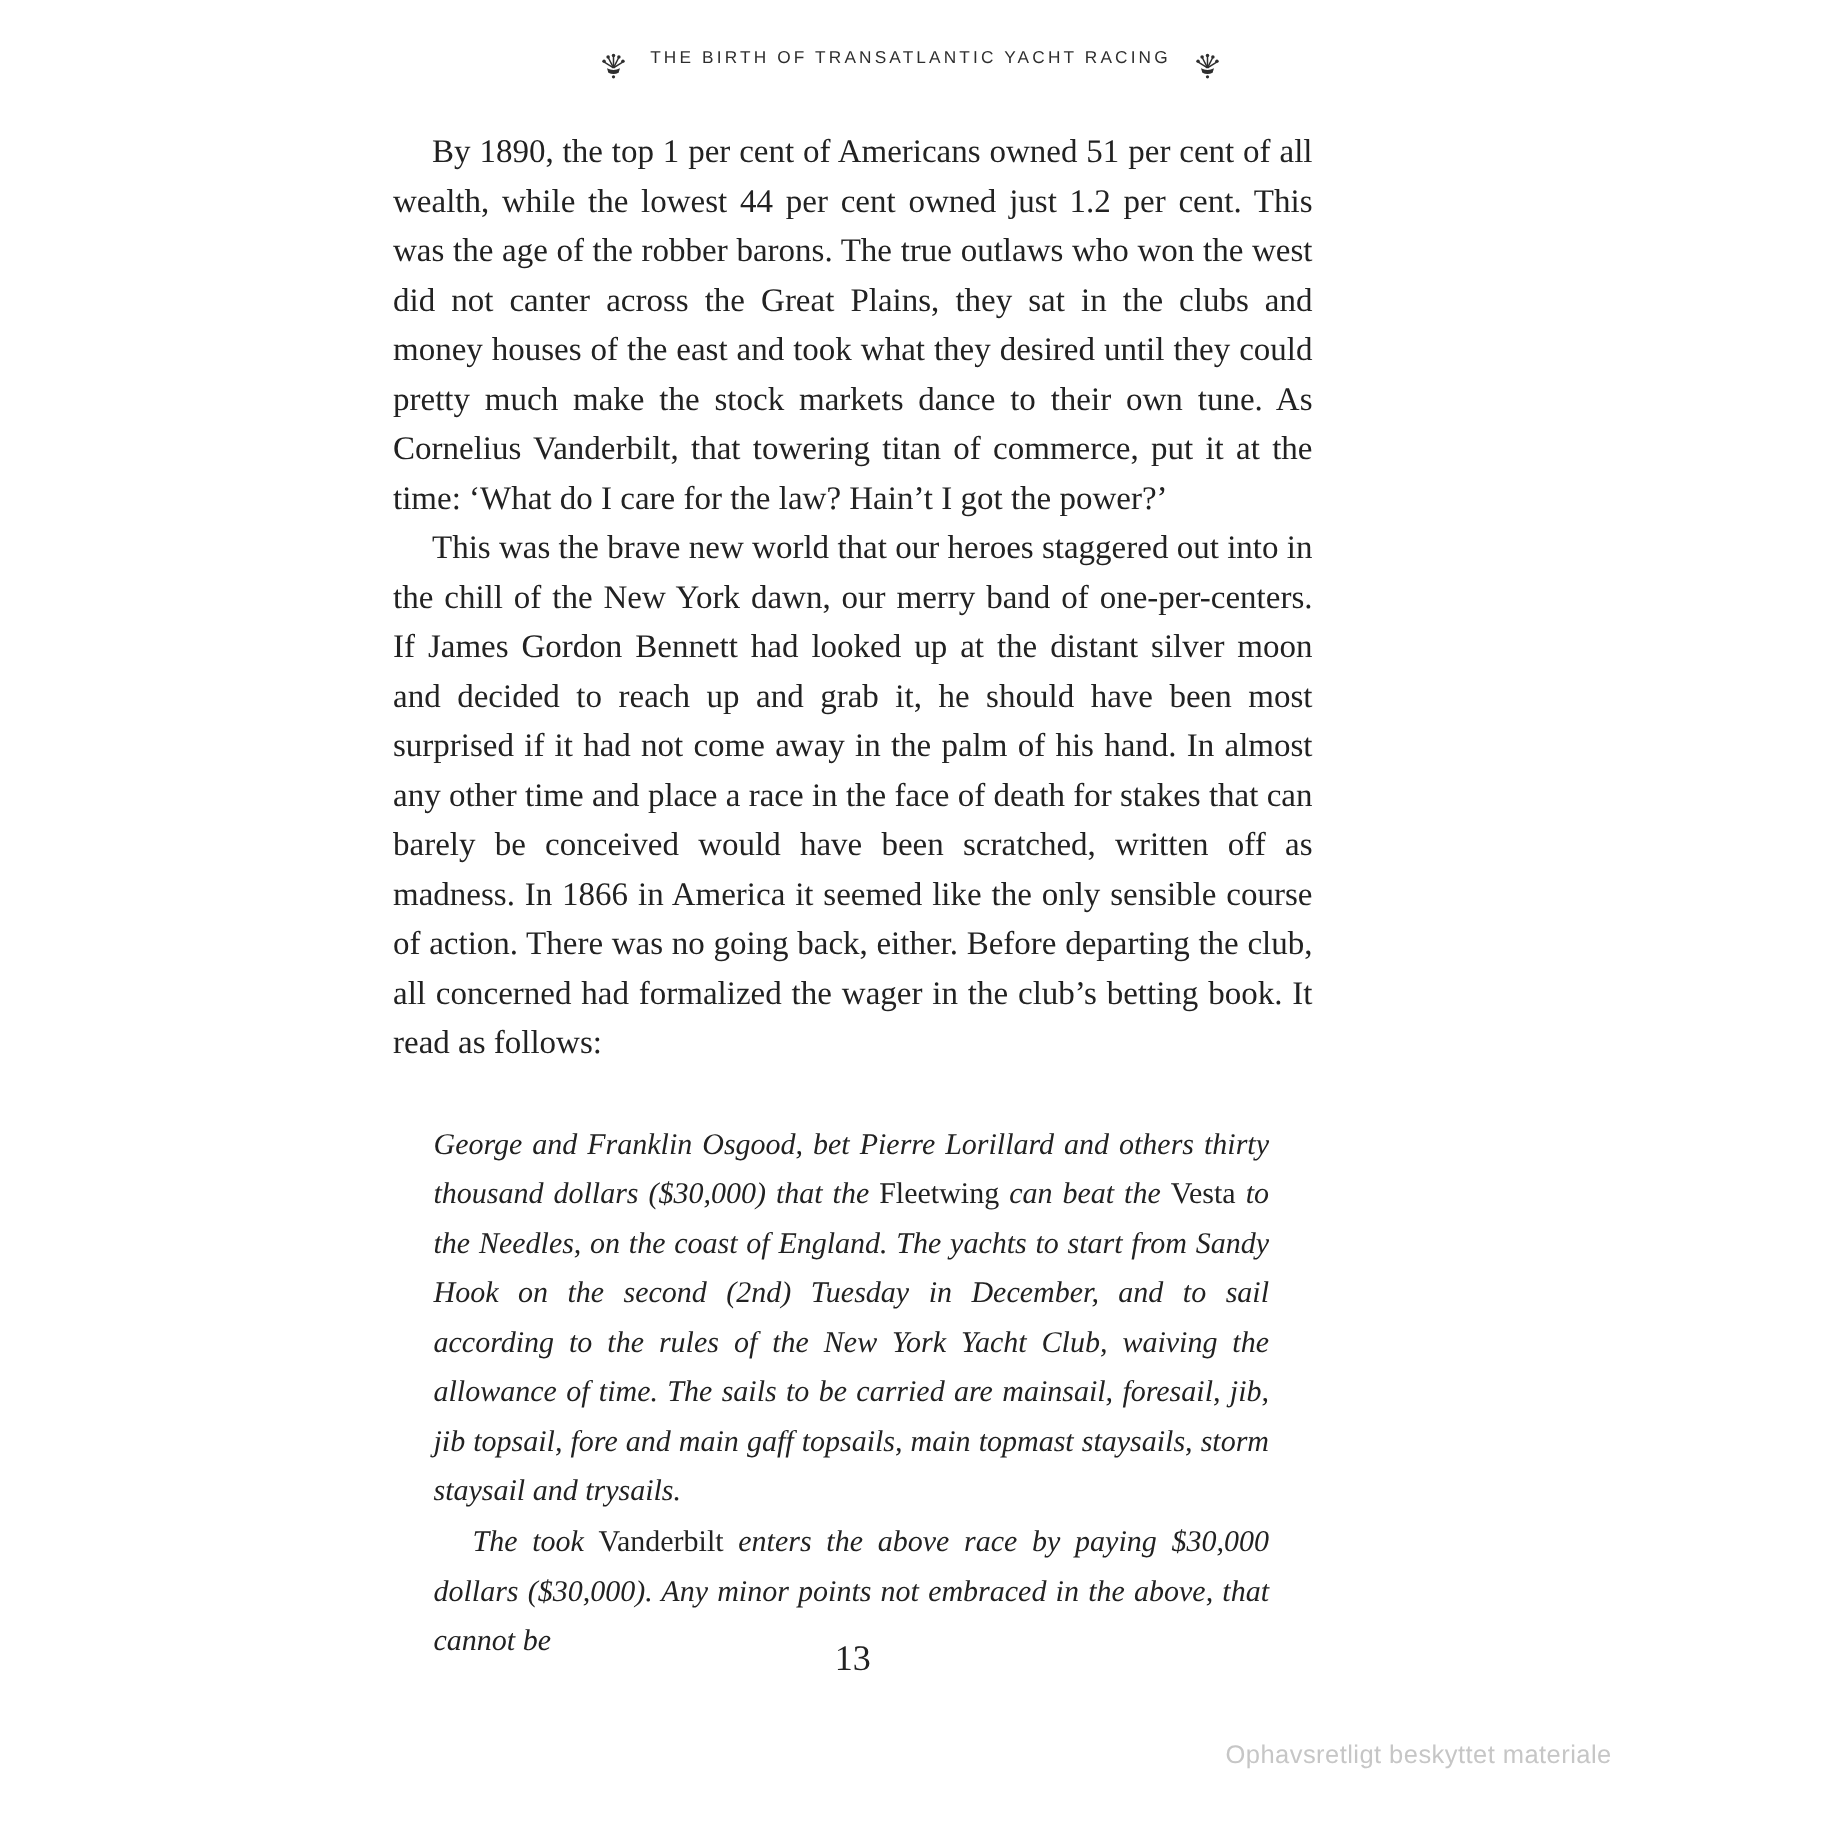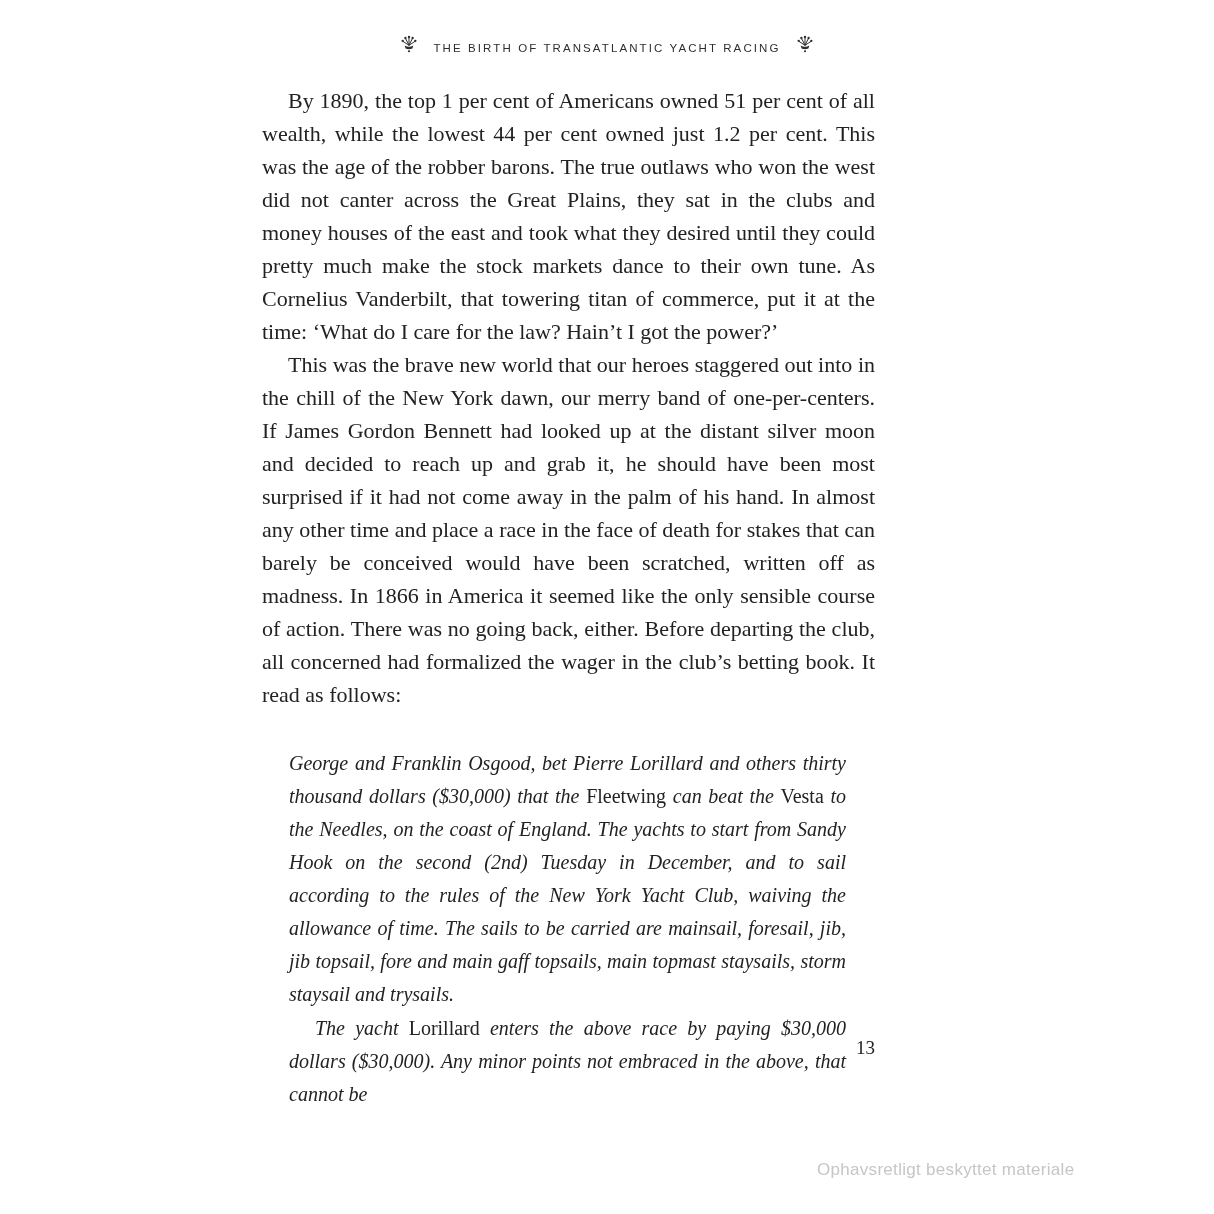--- a/index.html
+++ b/index.html
@@ -6,21 +6,21 @@
   body {
     width: 1214px; height: 1214px;
     background: #ffffff;
     position: relative;
     overflow: hidden;
     font-family: "Liberation Serif", serif;
   }
   .page-header {
     position: absolute;
     top: 33px; left: 0; width: 100%;
-    display: flex; justify-content: center; align-items: flex-end;
+    display: flex; justify-content: center; align-items: flex-start;
     gap: 15px;
   }
   .running-title {
     font-family: "Liberation Sans", sans-serif;
     font-size: 11.5px;
     font-weight: 500;
     letter-spacing: 2.1px;
     color: #2e2e2e;
     white-space: nowrap;
   }
@@ -39,23 +39,23 @@
     padding-left: 26px;
     padding-right: 28px;
     font-style: italic;
     font-size: 20px;
   }
   .quote-par { margin: 1px; }
   .quote-par + .quote-par { text-indent: 26px; }
   .quote-par .roman { font-style: normal; }
   .page-number {
     position: absolute;
-    top: 1037px; left: 262px; width: 613px;
-    text-align: right;
-    font-size: 19px;
+    top: 1093px; left: 262px; width: 613px;
+    text-align: center;
+    font-size: 24px;
     color: #222222;
   }
   .watermark {
     position: absolute;
     top: 1160px; left: 817px;
     font-family: "Liberation Sans", sans-serif;
     font-size: 17px;
     color: #c6c6c6;
     letter-spacing: 0.3px;
   }
@@ -103,19 +103,19 @@
   </svg>
 </div>
 
 <div class="text-column">
   <div>
       <p class="body-par">By 1890, the top 1 per cent of Americans owned 51 per cent of all wealth, while the lowest 44 per cent owned just 1.2 per cent. This was the age of the robber barons. The true outlaws who won the west did not canter across the Great Plains, they sat in the clubs and money houses of the east and took what they desired until they could pretty much make the stock markets dance to their own tune. As Cornelius Vanderbilt, that towering titan of commerce, put it at the time: ‘What do I care for the law? Hain’t I got the power?’</p>
       <p class="body-par">This was the brave new world that our heroes staggered out into in the chill of the New York dawn, our merry band of one-per-centers. If James Gordon Bennett had looked up at the distant silver moon and decided to reach up and grab it, he should have been most surprised if it had not come away in the palm of his hand. In almost any other time and place a race in the face of death for stakes that can barely be conceived would have been scratched, written off as madness. In 1866 in America it seemed like the only sensible course of action. There was no going back, either. Before departing the club, all concerned had formalized the wager in the club’s betting book. It read as follows:</p>
     </div>
   <div class="quote-block">
       <p class="quote-par"><span>George and Franklin Osgood, bet Pierre Lorillard and others thirty thousand dollars ($30,000) that the </span><span class="roman">Fleetwing</span><span> can beat the </span><span class="roman">Vesta</span><span> to the Needles, on the coast of England. The yachts to start from Sandy Hook on the second (2nd) Tuesday in December, and to sail according to the rules of the New York Yacht Club, waiving the allowance of time. The sails to be carried are mainsail, foresail, jib, jib topsail, fore and main gaff topsails, main topmast staysails, storm staysail and trysails.</span></p>
-      <p class="quote-par"><span>The yacht </span><span class="roman">Lorillard</span><span> enters the above race by paying $30,000 dollars ($30,000). Any minor points not embraced in the above, that cannot be</span></p>
+      <p class="quote-par"><span>The took </span><span class="roman">Vanderbilt</span><span> enters the above race by paying $30,000 dollars ($30,000). Any minor points not embraced in the above, that cannot be</span></p>
     </div>
 </div>
 
 <div class="page-number">13</div>
 
 <div class="watermark">Ophavsretligt beskyttet materiale</div>
 
 </body></html>

